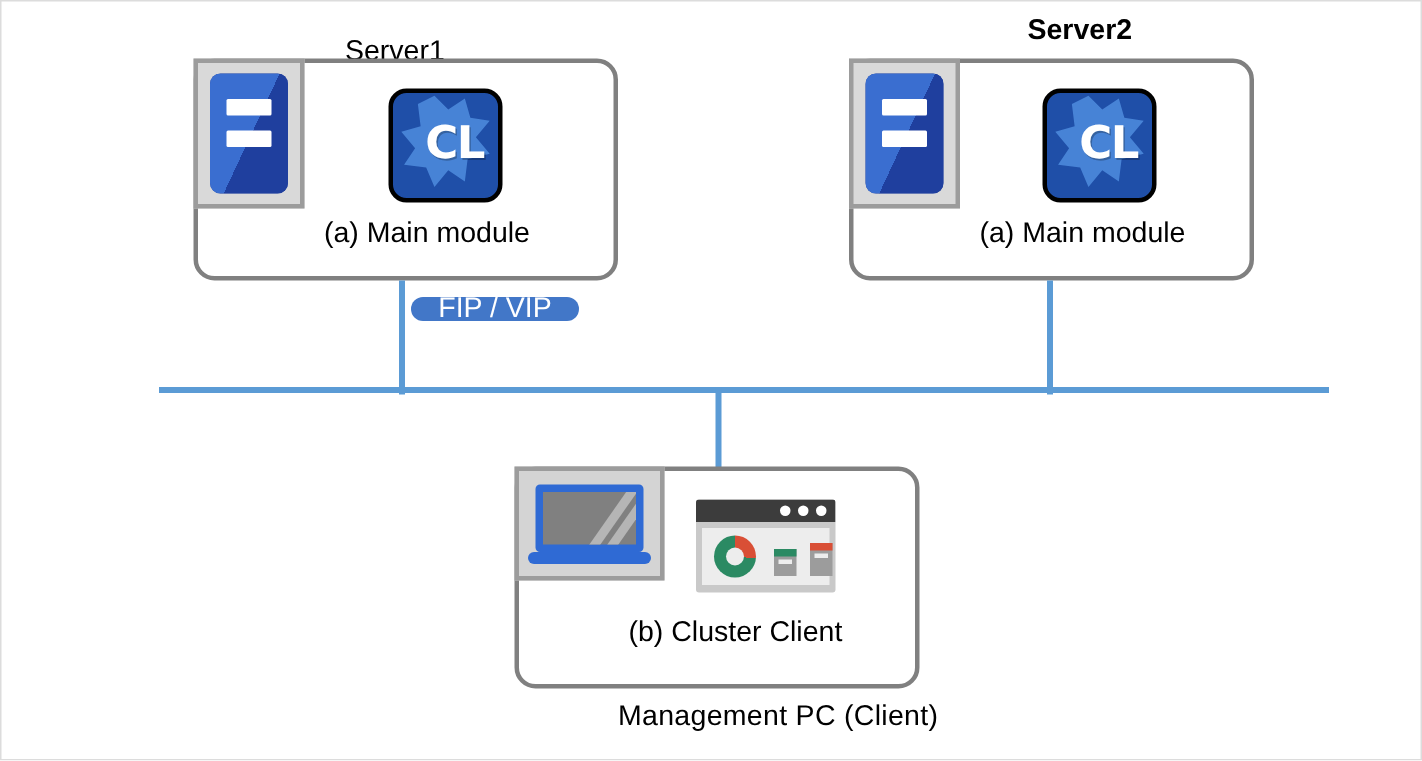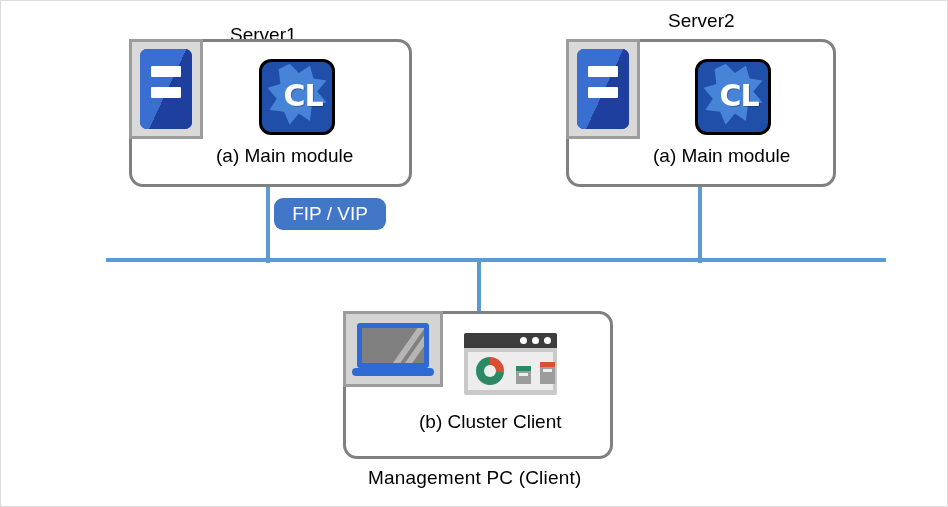--- a/index.html
+++ b/index.html
@@ -21,21 +21,21 @@
   
   .label {
     position: absolute;
     color: #000000;
     font-size: 19px;
     line-height: 1;
     white-space: nowrap;
   }
   .title-label { font-size: 19px; }
   .module-label { font-size: 19px; }
-  .pc-label { font-size: 19px; letter-spacing: 0.2px; }
+  .pc-label { font-size: 19px; letter-spacing: 0.2px; margin-left: 44px; }
 
   
   .group-box {
     position: absolute;
     border: 3px solid #808080;
     border-radius: 14px;
     background: #ffffff;
     box-sizing: border-box;
   }
 
@@ -259,21 +259,21 @@
 
   <div class="cl-icon" style="left:258px; top:58px; width:76px; height:76px;">
     <svg class="splash" viewBox="0 0 76 76" preserveAspectRatio="none">
       <path d="M30 2 L40 12 L52 4 L56 18 L70 20 L60 32 L70 44 L54 48 L52 64 L40 56 L30 68 L24 54 L8 52 L16 40 L6 28 L20 24 L18 8 Z" fill="#4a86d8" opacity="0.95"></path>
     </svg>
     <div class="cl-text">CL</div>
   </div>
 
   <div class="label module-label" style="left:215px; top:145px;">(a) Main module</div>
 
-  <div class="label title-label" style="left:667px; top:10px;">Server2</div>
+  <div class="label title-label" style="left:684px; top:10px;font-weight:bold;">Server2</div>
 
   <div class="group-box" style="left:565px; top:38px; width:270px; height:148px;">
   </div>
 
   <div class="server-icon" style="left:565px; top:38px; width:74px; height:100px;">
     <div class="body">
       <div class="bar b1"></div>
       <div class="bar b2"></div>
     </div>
   </div>
@@ -288,21 +288,21 @@
   <div class="label module-label" style="left:652px; top:145px;">(a) Main module</div>
 
   <div class="net-line" style="left:265px; top:186px; width:4px; height:76px;"></div>
 
   <div class="net-line" style="left:697px; top:186px; width:4px; height:76px;"></div>
 
   <div class="net-line" style="left:105px; top:257px; width:780px; height:4px;"></div>
 
   <div class="net-line" style="left:476px; top:257px; width:4px; height:55px;"></div>
 
-  <div class="fip-badge" style="left:273px; top:197px; width:112px; height:32px;">
+  <div class="fip-badge" style="left:273px; top:197px; width:112px; height:16px;">
     <span>FIP / VIP</span>
   </div>
 
   <div class="group-box" style="left:342px; top:310px; width:270px; height:148px;">
   </div>
 
   <div class="laptop-icon" style="left:342px; top:310px; width:100px; height:76px;">
     <div class="screen">
       <div class="shine1"></div>
       <div class="shine2"></div>

